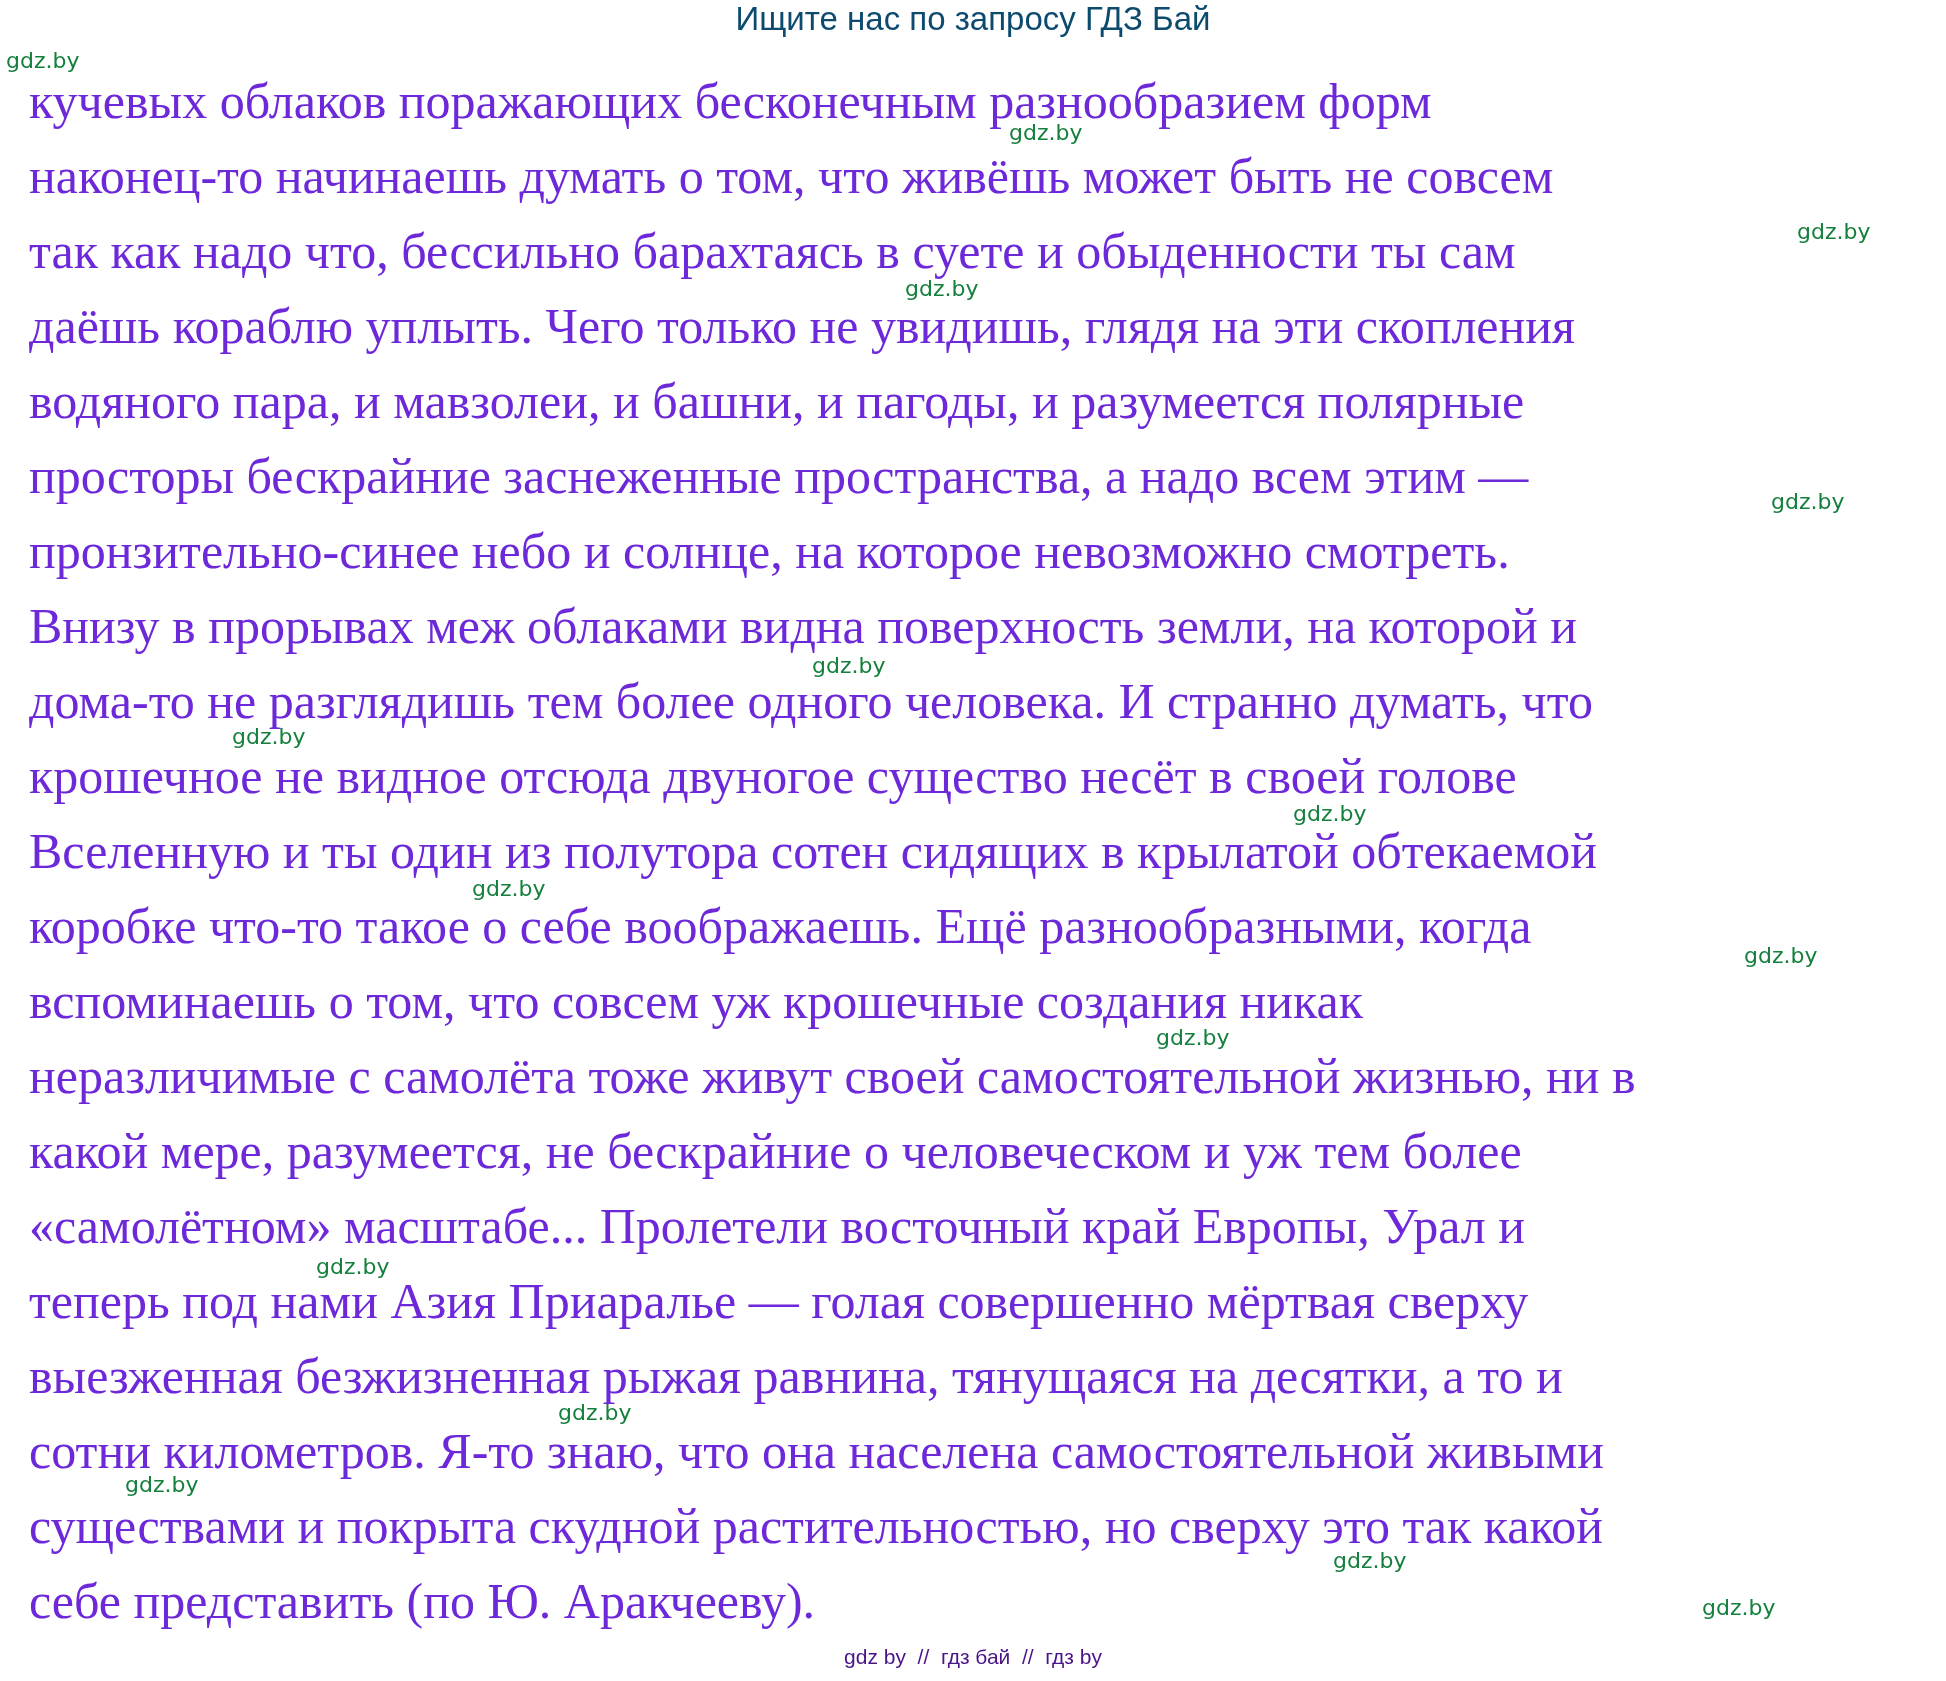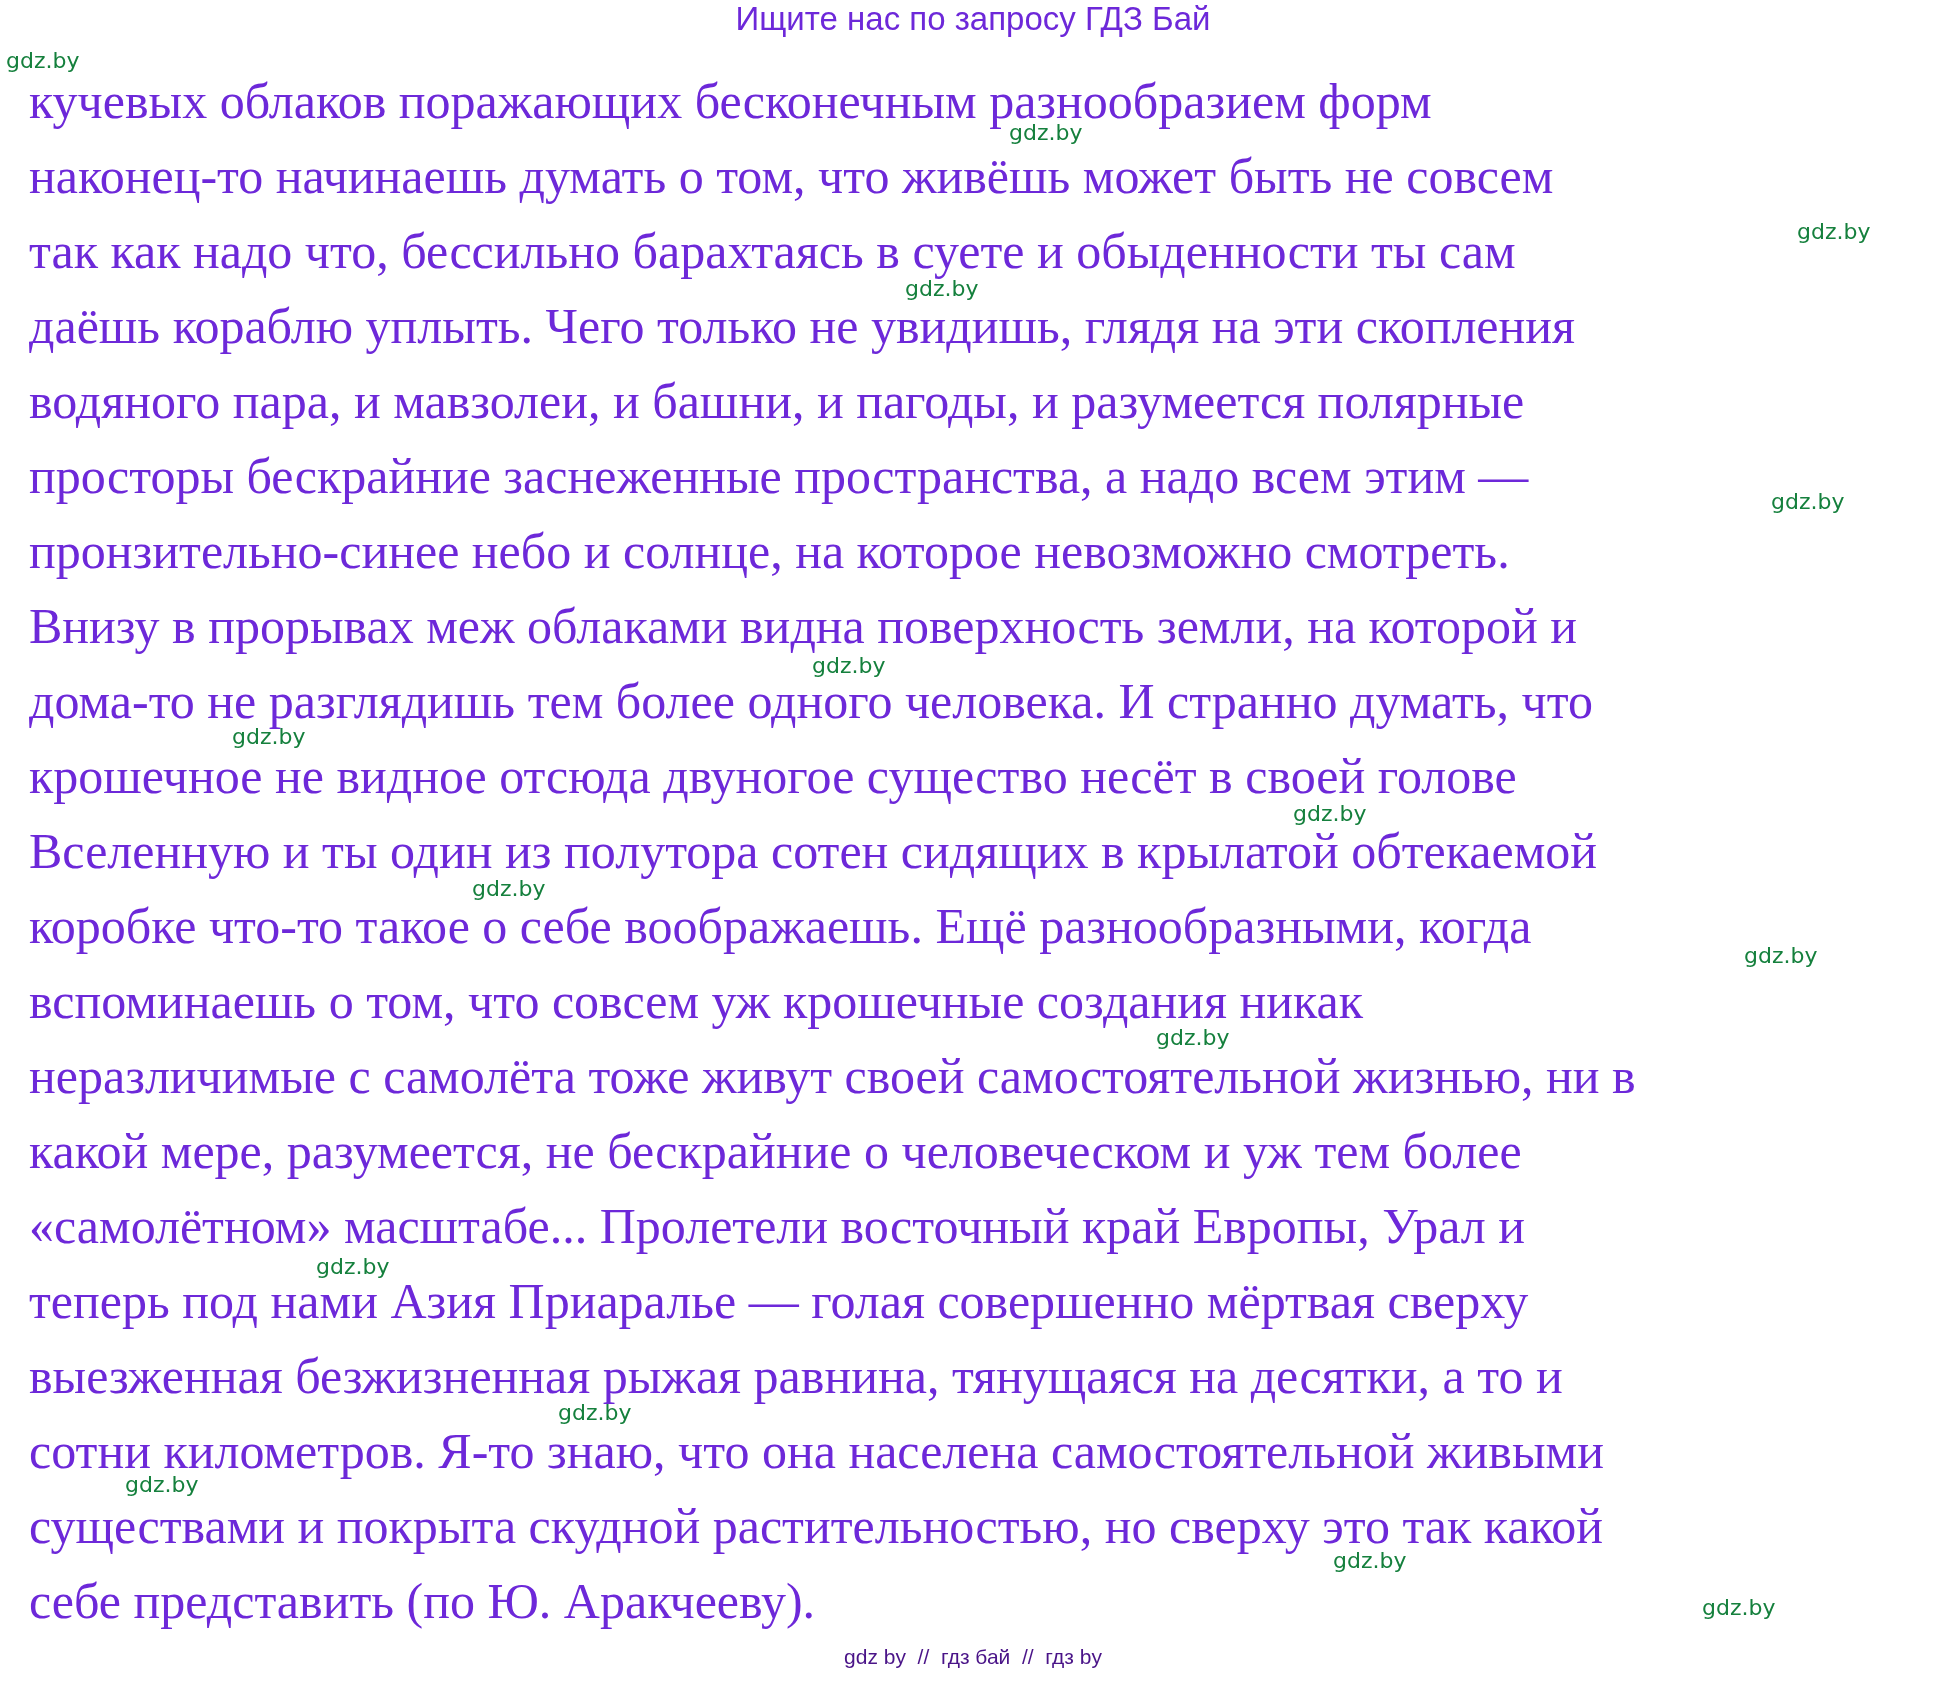--- a/index.html
+++ b/index.html
@@ -1,20 +1,20 @@
 <!DOCTYPE html>
 <html><head>
 <meta charset="utf-8">
 <style>
   html, body { margin: 0; padding: 0; background: #ffffff; }
   body { width: 1946px; height: 1681px; position: relative; overflow: hidden; }
   .header {
     position: absolute; left: 0; width: 1946px; top: 0px; text-align: center;
     font-family: "Liberation Sans", sans-serif; font-size: 33px; line-height: 38px;
-    color: #6d28d9;
+    color: #0c4a6e;
   }
   .line {
     position: absolute; left: 29px; white-space: nowrap;
     font-family: "Liberation Serif", serif; font-size: 50px; line-height: 56px;
     color: #6d28d9;
   }
   .wm {
     position: absolute; white-space: nowrap;
     font-family: "DejaVu Sans", sans-serif; font-size: 22px; line-height: 26px;
     color: #15803d;

